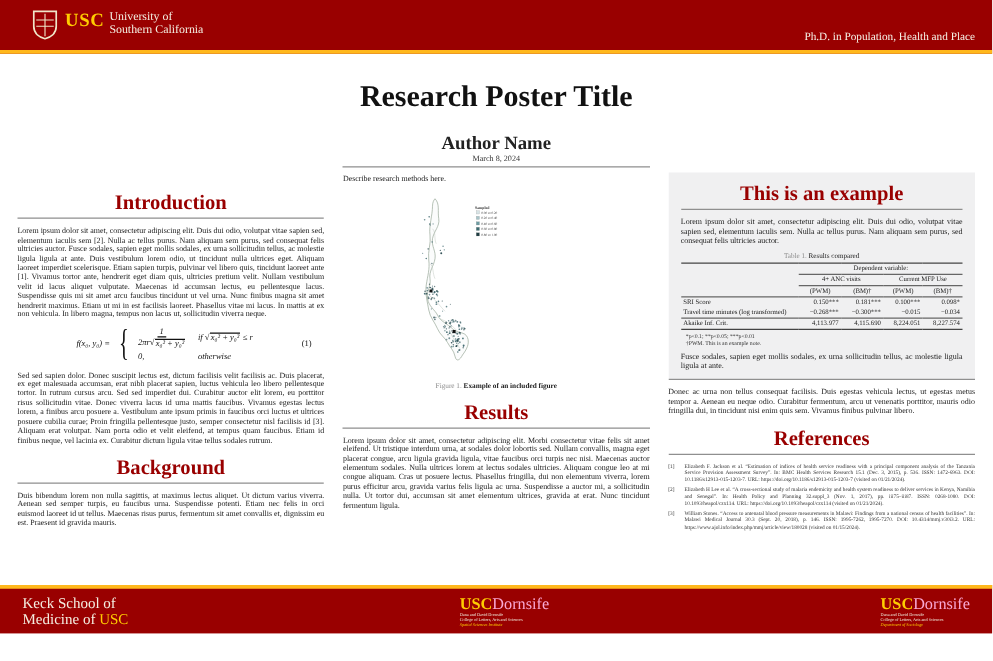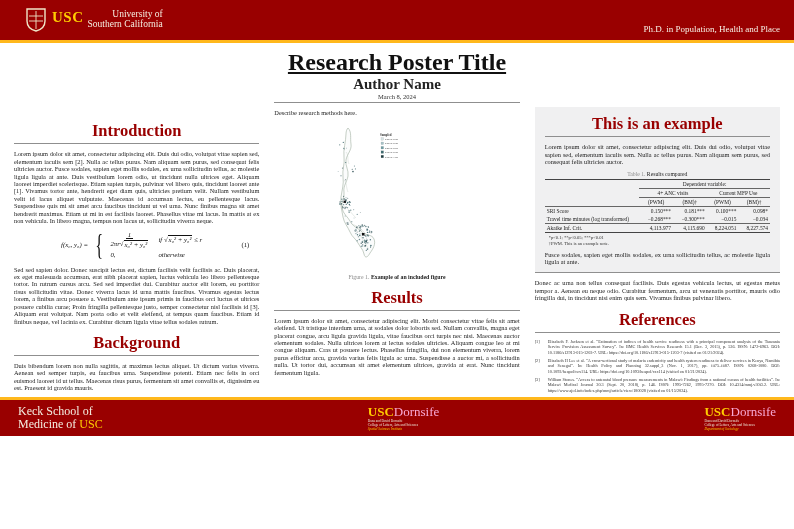--- a/index.html
+++ b/index.html
@@ -1,31 +1,31 @@
 <!DOCTYPE html>
 <html><head>
 <meta charset="utf-8">
 <style>
   html,body{margin:0;padding:0;background:#fff;}
-  .poster{position:relative;width:794px;height:436px;background:#ffffff;overflow:hidden;
+  .poster{position:relative;width:794px;height:507px;background:#ffffff;overflow:hidden;
           font-family:"Liberation Serif", serif;color:#222;}
 
   
   .topbar{position:absolute;top:0;left:0;right:0;height:40px;background:#990000;
           border-bottom:3px solid #FFB81C;display:flex;justify-content:space-between;}
   .brand{display:flex;align-items:center;gap:6px;padding-left:26px;}
   .shield{width:20px;height:24px;}
   .usc-word{display:flex;align-items:flex-start;gap:4px;}
   .usc-mono{color:#FFCC00;font-weight:700;font-size:15px;line-height:1;letter-spacing:0.5px;}
-  .usc-lines{display:flex;flex-direction:column;color:#f5efe2;font-size:9.5px;line-height:1.05;align-items:flex-end;}
+  .usc-lines{display:flex;flex-direction:column;color:#f5efe2;font-size:9.5px;line-height:1.05;}
   .program{align-self:flex-end;color:#f7f2e7;font-size:9px;padding:0 14px 6px 0;}
 
   
   .titleblock{padding-top:50px;text-align:center;}
-  .poster-title{font-size:24px;font-weight:700;color:#111;line-height:1.05;margin:0;text-decoration:underline;}
+  .poster-title{font-size:24px;font-weight:700;color:#111;line-height:1.05;margin:16px;}
   .poster-author{font-size:15px;color:#222;margin:1px 0 0;font-weight:bold;}
   .poster-date{font-size:6.5px;color:#333;margin:0;}
 
   
   .columns{display:flex;gap:15px;padding:2px 14px 0;align-items:flex-start;height:392px;overflow:hidden;}
   .col{flex:1;min-width:0;}
   h2.sec{font-size:16.5px;font-weight:700;color:#990000;text-align:center;margin:9px 0 3px;line-height:1.1;}
   .rule{border-top:1px solid #8f8f8f;margin:0 0 6px;}
   p.body{font-size:6.35px;line-height:1.17;text-align:justify;color:#222;margin:0 0 5px;}
 

